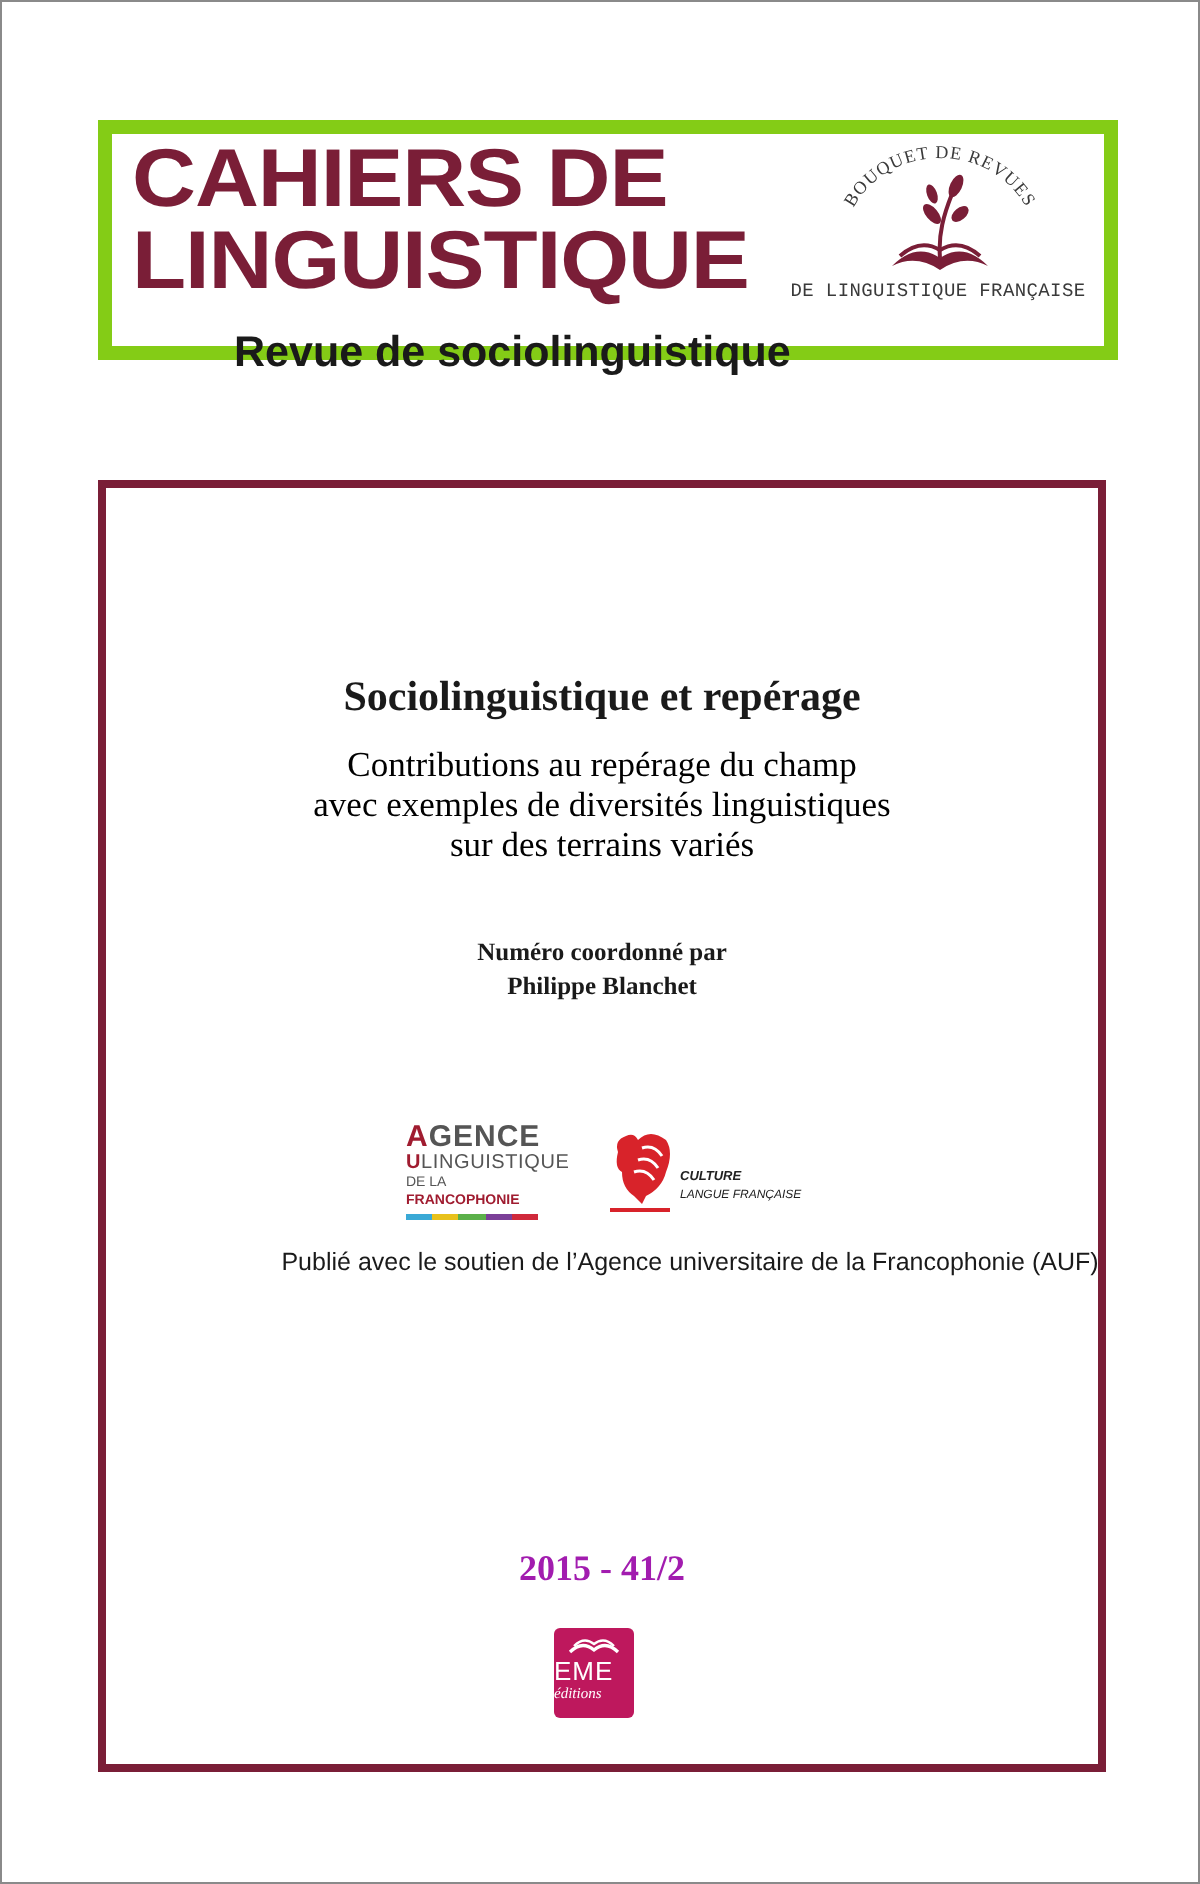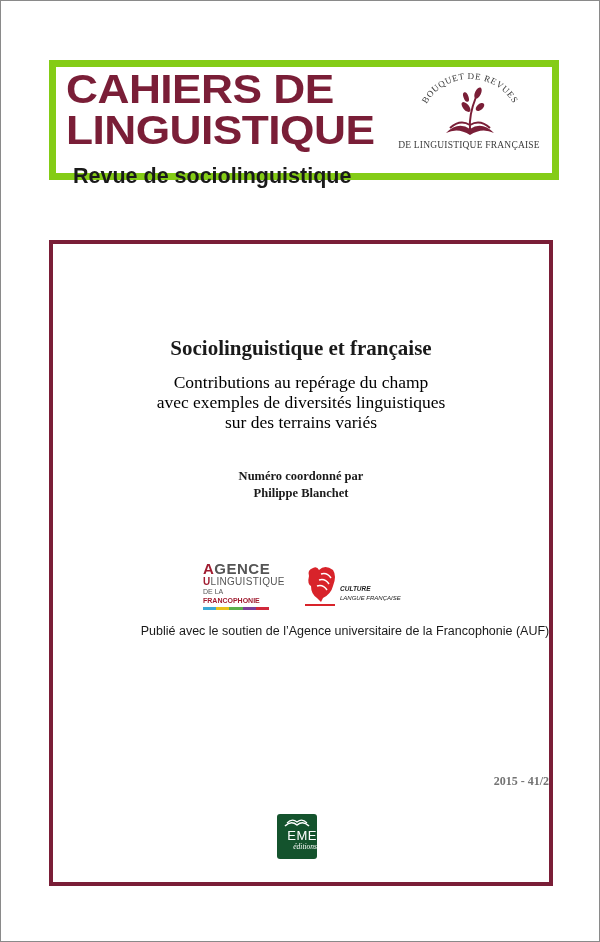--- a/index.html
+++ b/index.html
@@ -21,28 +21,28 @@
     font-size: 41px; line-height: 41px; letter-spacing: -0.5px;
     transform: scaleX(1.08); transform-origin: left top;
   }
   .journal-title div { white-space: nowrap; }
   .bouquet-logo {
     position: absolute; right: 8px; top: 6px; width: 150px; height: 84px;
     text-align: center;
   }
   .bouquet-logo svg { display: block; margin: 0 auto; }
   .bouquet-bottom {
-    font-family: Liberation Serif, serif; font-size: 9.5px; color: #3a3a3a;
+    font-family: Liberation Mono, monospace; font-size: 9.5px; color: #3a3a3a;
     letter-spacing: 0.2px; margin-top: 1px; white-space: nowrap;
   }
   .subtitle {
     position: absolute; left: 73px; top: 162px; color: #1a1a1a;
     font-family: "Liberation Sans", sans-serif; font-weight: bold; font-size: 21.5px; line-height: 28px;
   }
-  .subtitle div { white-space: nowrap; }
+  .subtitle div { white-space: nowrap; margin-left: 44px; }
   .main-box {
     position: absolute; left: 49px; top: 240px; width: 496px; height: 638px;
     border: 4px solid #7a1e37;
   }
   .center { position: absolute; left: 0; width: 100%; text-align: center; }
   .issue-title {
     top: 92px; font-family: "Liberation Serif", serif; font-weight: bold; font-size: 21px; color: #1a1a1a;
   }
   .issue-subtitle {
     top: 128px; font-family: "Liberation Serif", serif; font-size: 17.5px; line-height: 20px; color: #000000;
@@ -60,25 +60,25 @@
   .auf-line3 b { color: #a01c30; }
   .auf-stripe { display: flex; height: 3px; margin-top: 2px; width: 66px; }
   .auf-stripe span { flex: 1; }
   .culture-logo { position: absolute; left: 100px; top: 0; width: 110px; height: 50px; }
   .culture-text { position: absolute; left: 37px; top: 22px; font-size: 6px; font-style: italic; color: #222; line-height: 9px; }
   .culture-text b { font-size: 6.5px; }
   .support {
     top: 380px; font-family: "Liberation Sans", sans-serif; font-size: 12.5px; line-height: 15px; color: #1a1a1a; padding-left: 44px;
   }
   .issue-number {
-    top: 530px; font-family: "Liberation Serif", serif; font-weight: bold; font-size: 12px; color: #737373; text-align: right;
+    top: 530px; font-family: "Liberation Serif", serif; font-weight: bold; font-size: 18px; color: #a21caf;
   }
   .eme-logo {
     position: absolute; left: 224px; top: 570px; width: 40px; height: 45px;
-    background: #14532d; border-radius: 3px; text-align: right; color: #fff;
+    background: #be185d; border-radius: 3px; text-align: left; color: #fff;
   }
   .eme-text { font-family: "Liberation Sans", sans-serif; font-size: 13px; line-height: 13px; margin-top: 15px; letter-spacing: 0.5px; }
   .eme-sub { font-family: "Liberation Serif", serif; font-style: italic; font-size: 7.5px; line-height: 9px; }
   .eme-book { position: absolute; left: 7px; top: 3px; }
 </style>
 </head>
 <body>
 
 <div class="page-frame"></div>
 
@@ -105,21 +105,21 @@
     </svg>
     <div class="bouquet-bottom">DE LINGUISTIQUE FRANÇAISE</div>
   </div>
 </div>
 
 <div class="subtitle">
   <div>Revue de sociolinguistique</div>
 </div>
 
 <div class="main-box">
-  <div class="center issue-title">Sociolinguistique et française</div>
+  <div class="center issue-title">Sociolinguistique et repérage</div>
   <div class="center issue-subtitle">
     <div>Contributions au repérage du champ</div>
     <div>avec exemples de diversités linguistiques</div>
     <div>sur des terrains variés</div>
   </div>
   <div class="center coord">
     <div>Numéro coordonné par</div>
     <div>Philippe Blanchet</div>
   </div>
 

